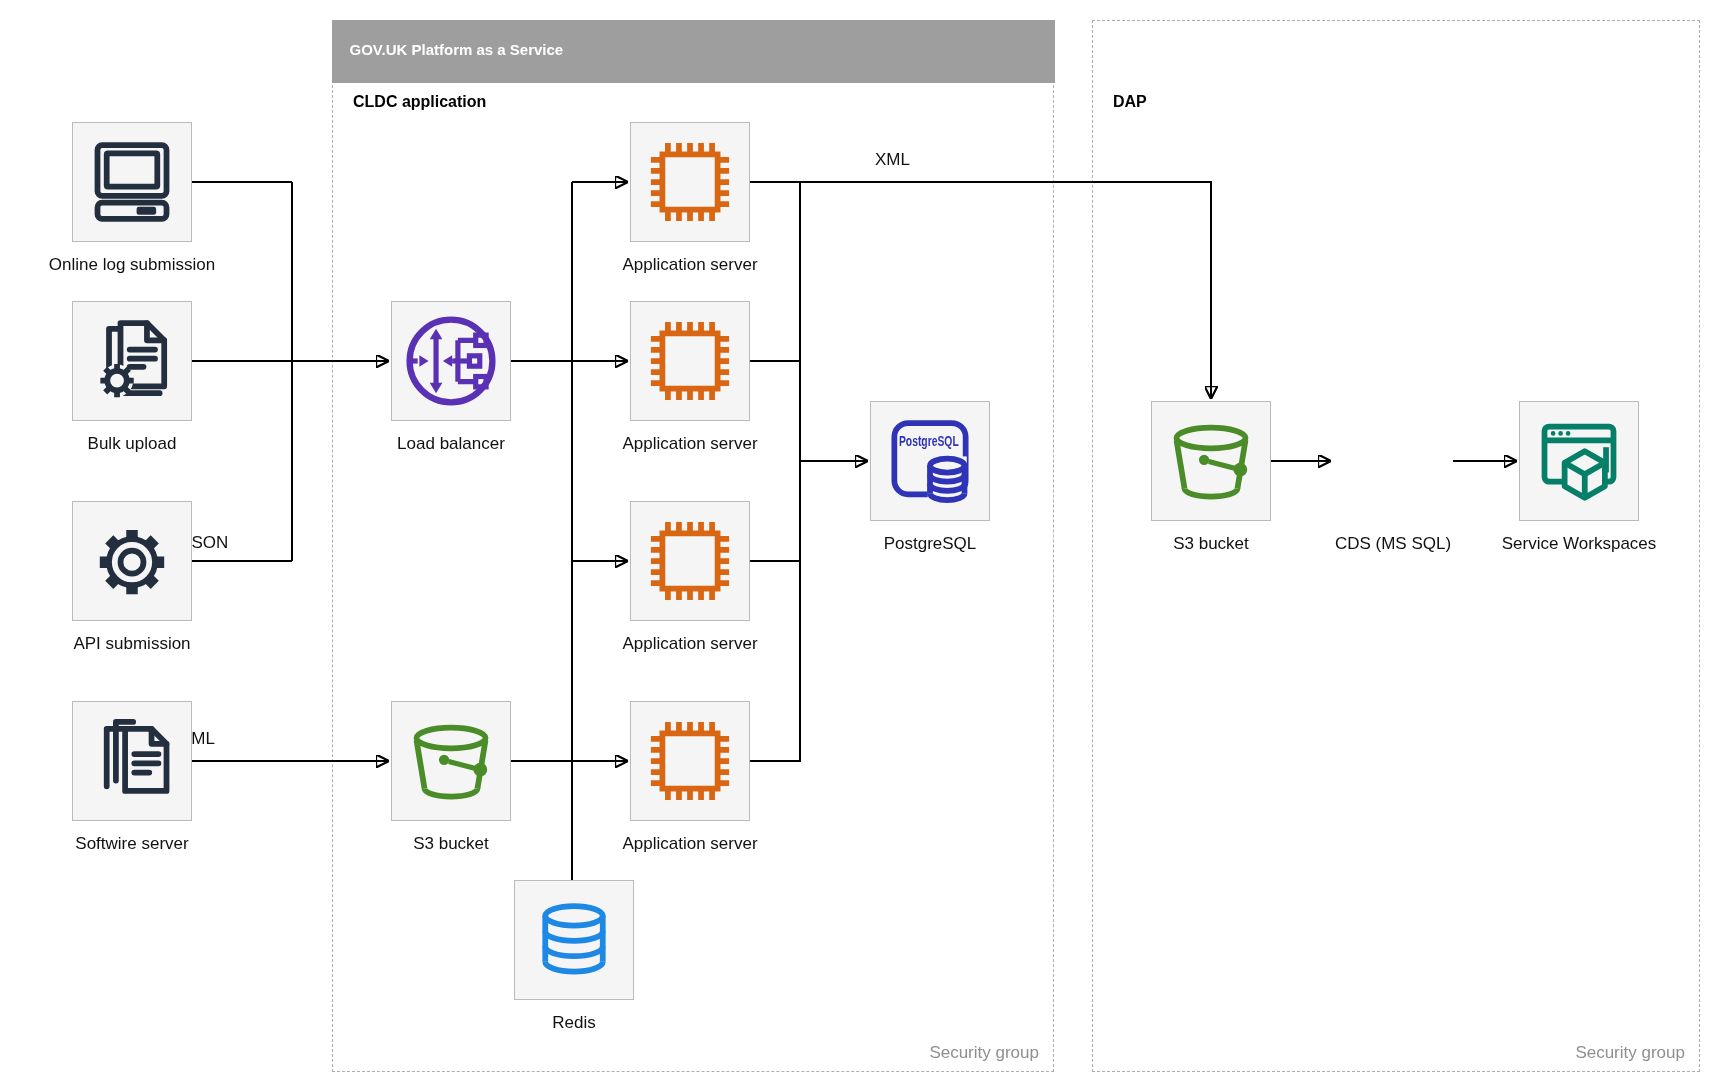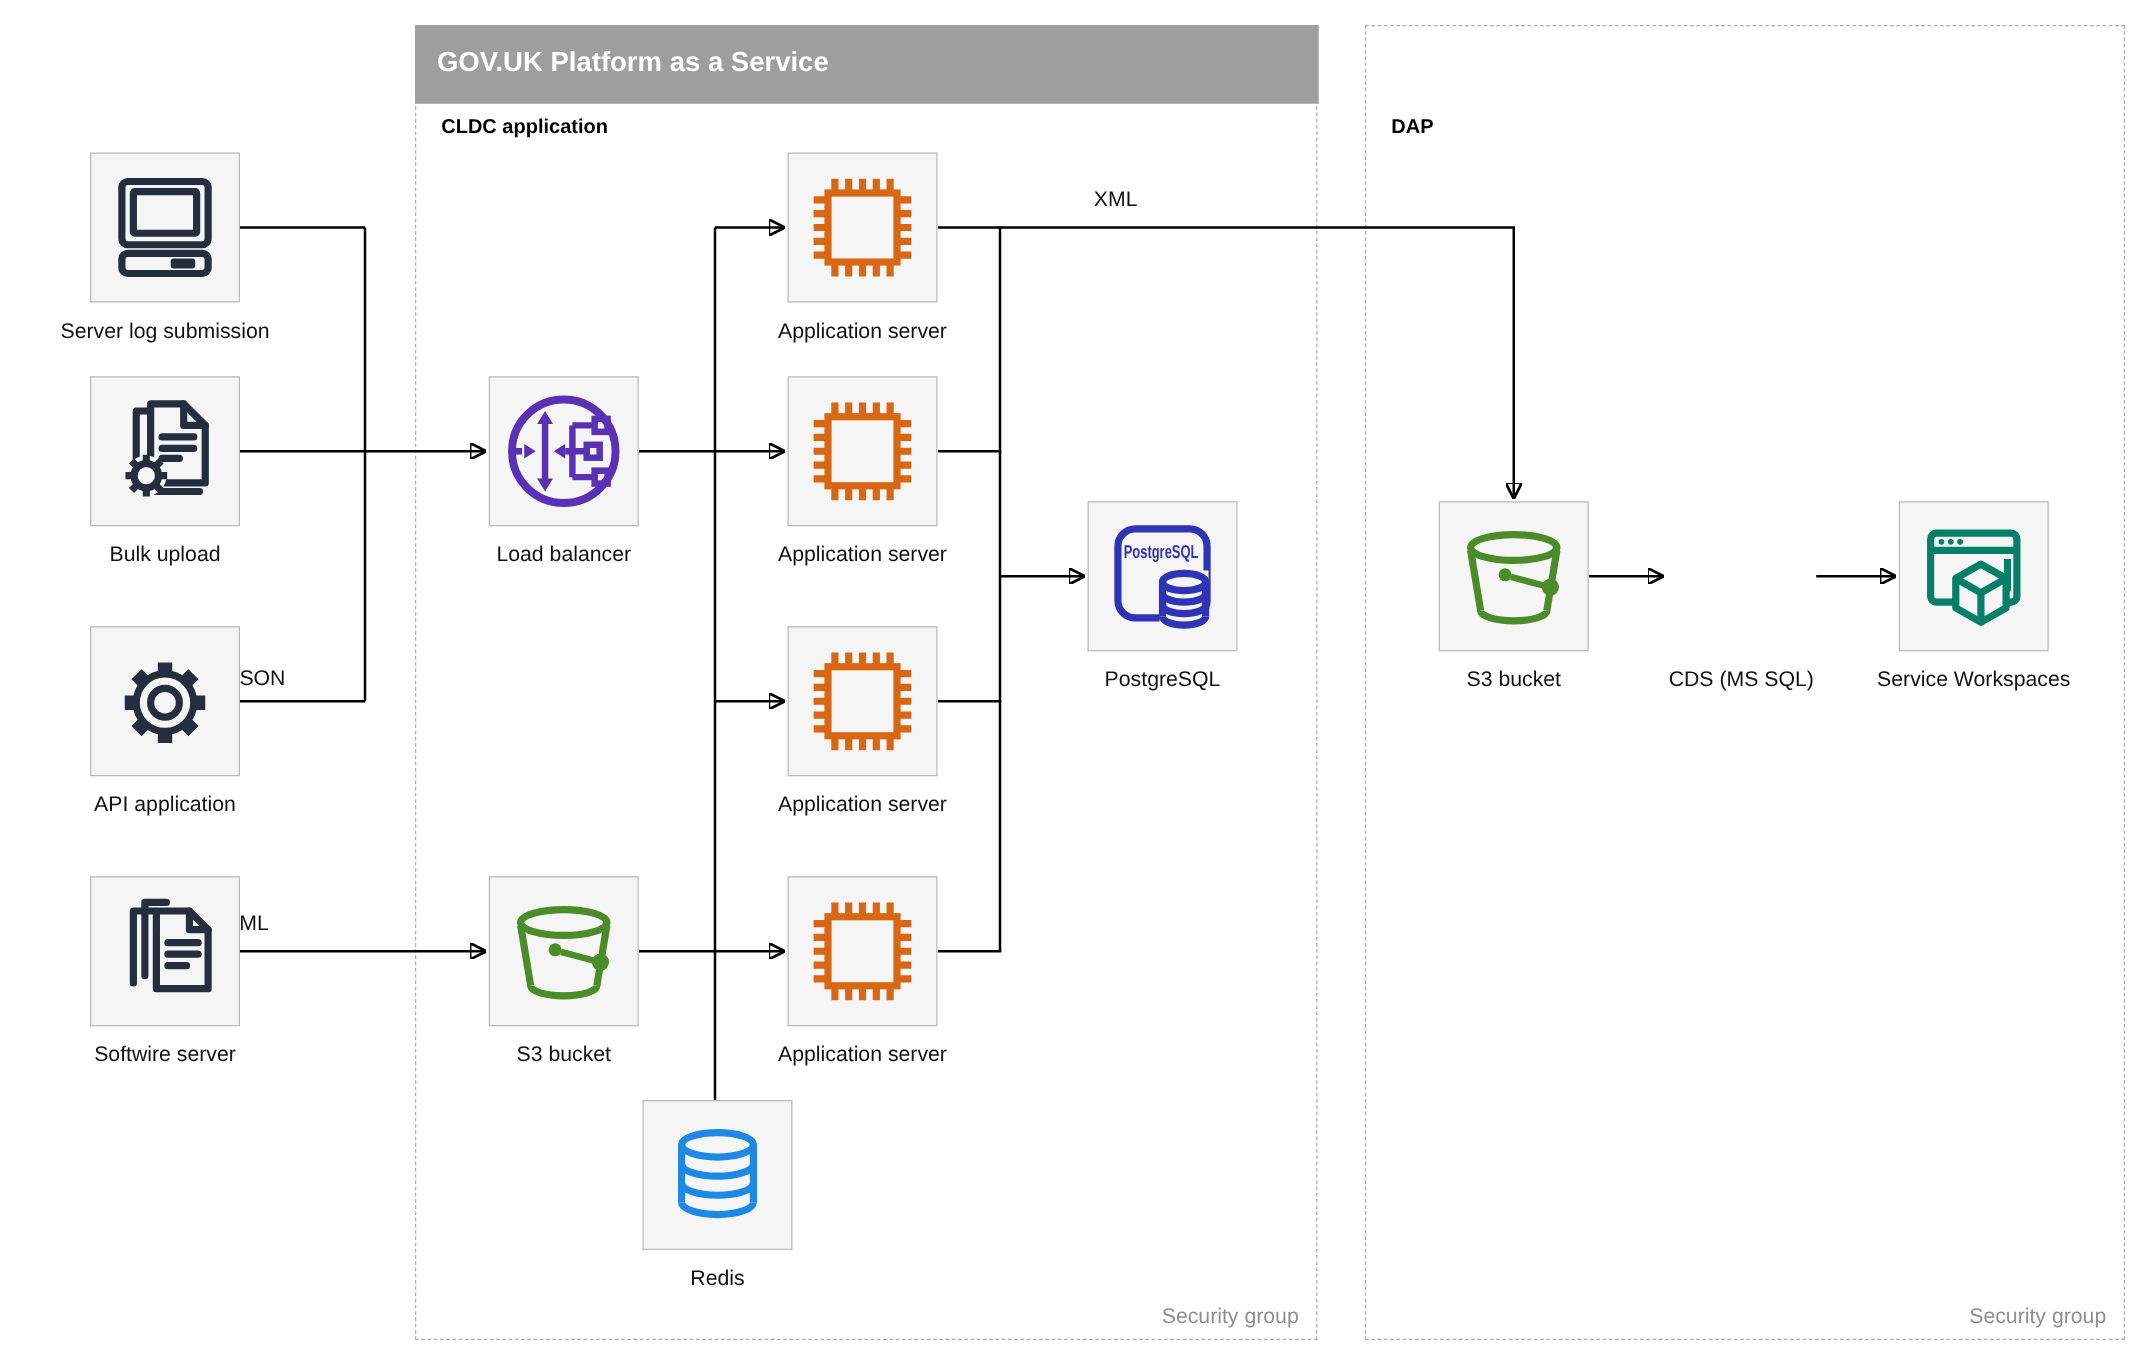--- a/index.html
+++ b/index.html
@@ -3,21 +3,21 @@
 <meta charset="utf-8">
 <style>
   html,body{margin:0;padding:0;background:#fff;}
   body{font-family:"Liberation Sans", sans-serif;}
   .canvas{position:relative;width:1712px;height:1082px;background:var(--canvas-bg,#fff);overflow:hidden;}
   .edges{position:absolute;left:0;top:0;pointer-events:none;}
   .edge path{stroke:var(--edge,#000);stroke-width:2;fill:none;}
   .arrowhead{fill:var(--edge,#000);}
   .container{position:absolute;border:1.5px dashed var(--container-border,#b0b0b0);box-sizing:border-box;}
   .container-header{position:absolute;left:-1.5px;top:-1.5px;right:-1.5px;height:63px;background:var(--container-header-bg,#9e9e9e);
-    color:var(--container-header-text,#fff);font-size:22px;font-weight:bold;line-height:60px;padding-left:18px;}
+    color:var(--container-header-text,#fff);font-size:15px;font-weight:bold;line-height:60px;padding-left:18px;}
   .container-sublabel{position:absolute;left:20px;top:72px;font-size:16px;font-weight:bold;color:var(--sublabel-text,#000);}
   .container-footer{position:absolute;right:14px;bottom:8px;font-size:17px;color:var(--security-text,#8f8f8f);margin-left:32px;}
   .node{position:absolute;width:120px;height:120px;background:var(--node-fill,#f5f5f5);
     border:1.5px solid var(--node-border,#b9b9b9);box-sizing:border-box;
     display:flex;align-items:center;justify-content:center;}
   .node svg{display:block;}
   .nlabel{position:absolute;width:260px;text-align:center;font-size:17px;color:var(--label-text,#111);}
   .edge-label{position:absolute;width:120px;text-align:left;font-size:17px;color:var(--label-text,#111);}
   
   .st-dark{stroke:var(--icon-dark,#232f3e);}   .fl-dark{fill:var(--icon-dark,#232f3e);}
@@ -78,21 +78,21 @@
   <div class="node" style="left:72px;top:122px;">
     <svg width="92" height="92" viewBox="0 0 80 80">
       <g class="st-dark nofill" stroke-width="5" stroke-linejoin="round">
         <rect x="10" y="8" width="60" height="44" rx="4"></rect>
         <rect x="18" y="15" width="44" height="29" rx="1"></rect>
         <rect x="10" y="58" width="60" height="14" rx="4"></rect>
       </g>
       <rect x="44" y="61.5" width="17" height="7" rx="2" class="fl-dark"></rect>
     </svg>
   </div>
-  <div class="nlabel" style="left:2px;top:255px;">Server log submission</div>
+  <div class="nlabel" style="left:2px;top:255px;">Online log submission</div>
 
   <div class="node" style="left:72px;top:301px;">
     <svg width="92" height="92" viewBox="0 0 80 80">
       <g class="st-dark nofill" stroke-width="5" stroke-linejoin="round" stroke-linecap="round">
         <path d="M20,62 V12 H31"></path>
         <path d="M30,7 H53 L68,22 V62 H30 Z" class="boxfill"></path>
         <path d="M53,7 V22 H68"></path>
         <path d="M38,30 H60 M38,38 H60 M38,45 H50"></path>
         <path d="M34,68 H64"></path>
       </g>
@@ -109,21 +109,21 @@
   <div class="node" style="left:72px;top:501px;">
     <svg width="92" height="92" viewBox="0 0 80 80">
       <g class="st-dark" stroke-width="10" stroke-linecap="butt">
         <path d="M58,41 H68 M40,23 V13 M22,41 H12 M40,59 V69
                  M52.7,28.3 L59.8,21.2 M27.3,28.3 L20.2,21.2 M27.3,53.7 L20.2,60.8 M52.7,53.7 L59.8,60.8"></path>
       </g>
       <circle cx="40" cy="41" r="20" class="st-dark boxfill" stroke-width="5"></circle>
       <circle cx="40" cy="41" r="10" class="st-dark nofill" stroke-width="5"></circle>
     </svg>
   </div>
-  <div class="nlabel" style="left:2px;top:634px;">API application</div>
+  <div class="nlabel" style="left:2px;top:634px;">API submission</div>
 
   <div class="node" style="left:72px;top:701px;">
     <svg width="92" height="92" viewBox="0 0 80 80">
       <g class="st-dark nofill" stroke-width="5" stroke-linejoin="round" stroke-linecap="round">
         <path d="M18,62 V12 H33"></path>
         <path d="M26,57 V6 H41"></path>
         <path d="M34,12 H57 L70,25 V66 H34 Z" class="boxfill"></path>
         <path d="M57,12 V25 H70"></path>
         <path d="M42,34 H63 M42,42 H63 M42,50 H55"></path>
       </g>

